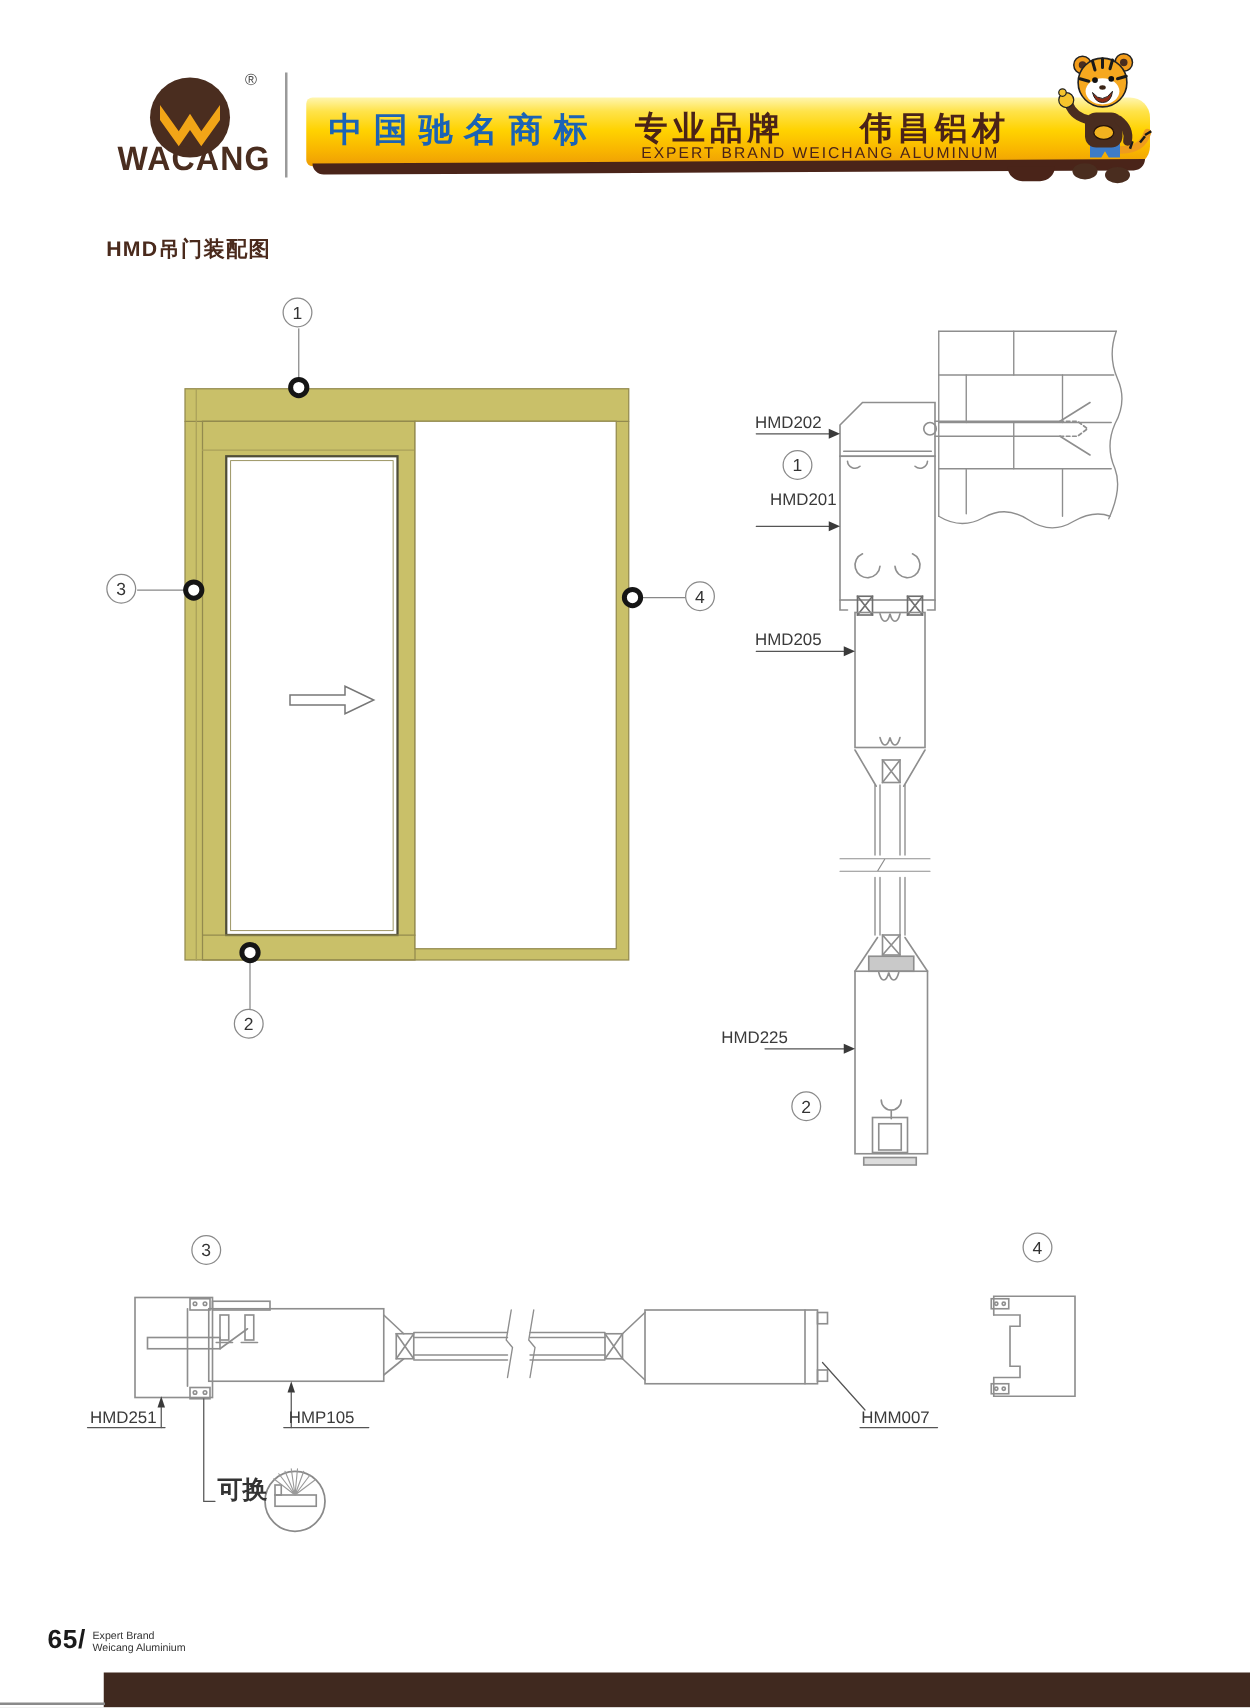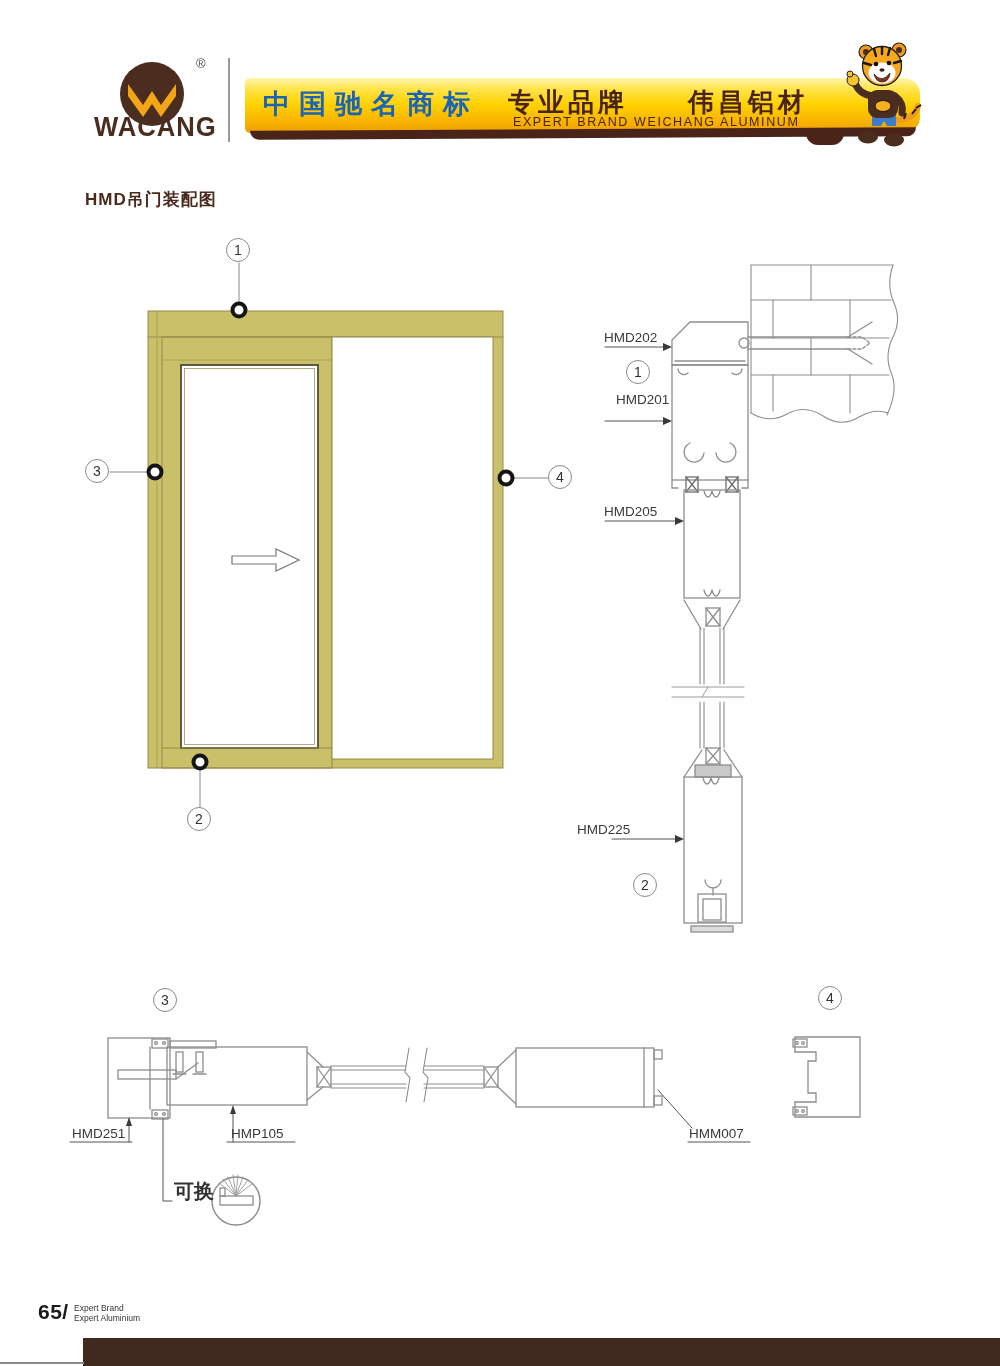--- a/index.html
+++ b/index.html
@@ -276,17 +276,17 @@
   <div class="abs plabel" style="left:604px;top:392px;margin-left:12px;">HMD201</div>
   <div class="abs plabel" style="left:604px;top:504px;">HMD205</div>
   <div class="abs plabel" style="left:577px;top:822px;">HMD225</div>
   <div class="abs plabel" style="left:72px;top:1126px;">HMD251</div>
   <div class="abs plabel" style="left:231px;top:1126px;">HMP105</div>
   <div class="abs plabel" style="left:689px;top:1126px;">HMM007</div>
   <div class="abs note-cn" style="left:174px;top:1178px;">可换</div>
 
   <div class="abs pageno" style="left:38px;top:1300px;">65/</div>
   <div class="abs tagline" style="left:74px;top:1303px;">Expert Brand</div>
-  <div class="abs tagline" style="left:74px;top:1313px;">Expert Aluminium</div>
+  <div class="abs tagline" style="left:74px;top:1313px;">Weicang Aluminium</div>
   <div class="abs footer-bar" style="left:83px;top:1338px;width:917px;height:28px;"></div>
   <div class="abs footer-hair" style="left:0;top:1362px;width:84px;height:2px;"></div>
 
 </div>
 
 </body></html>

